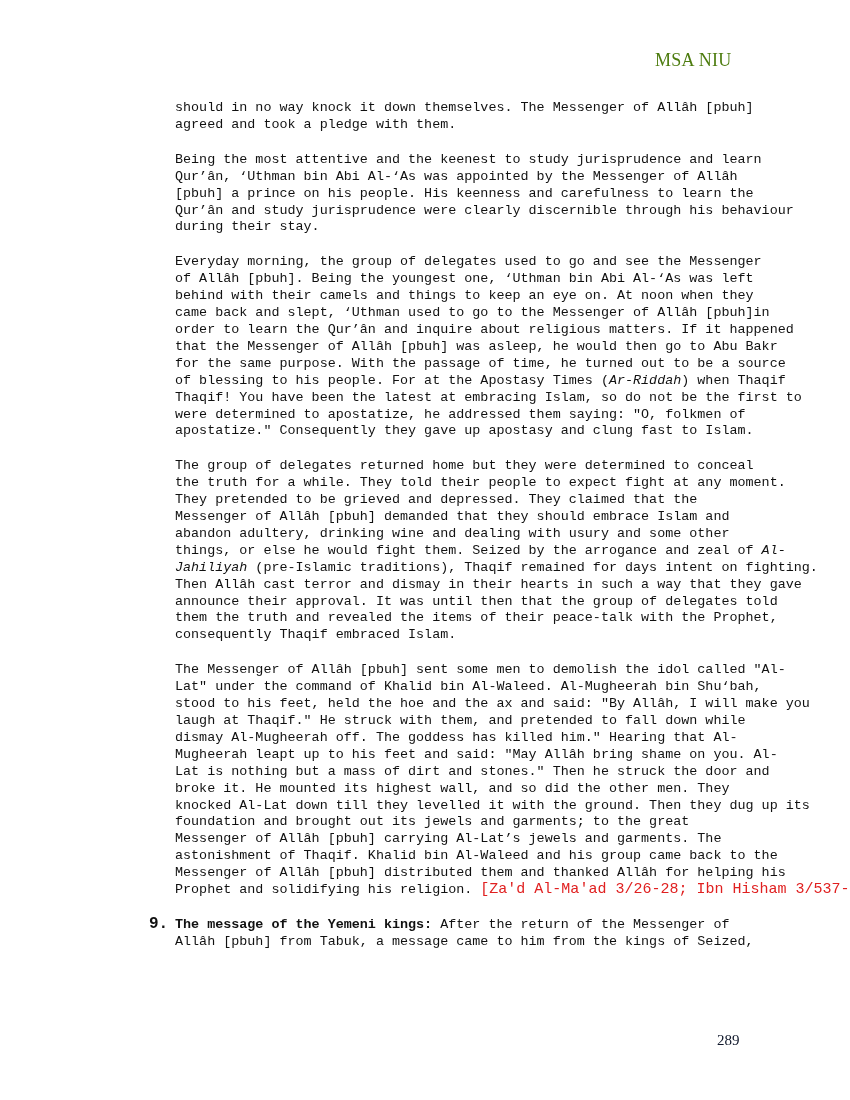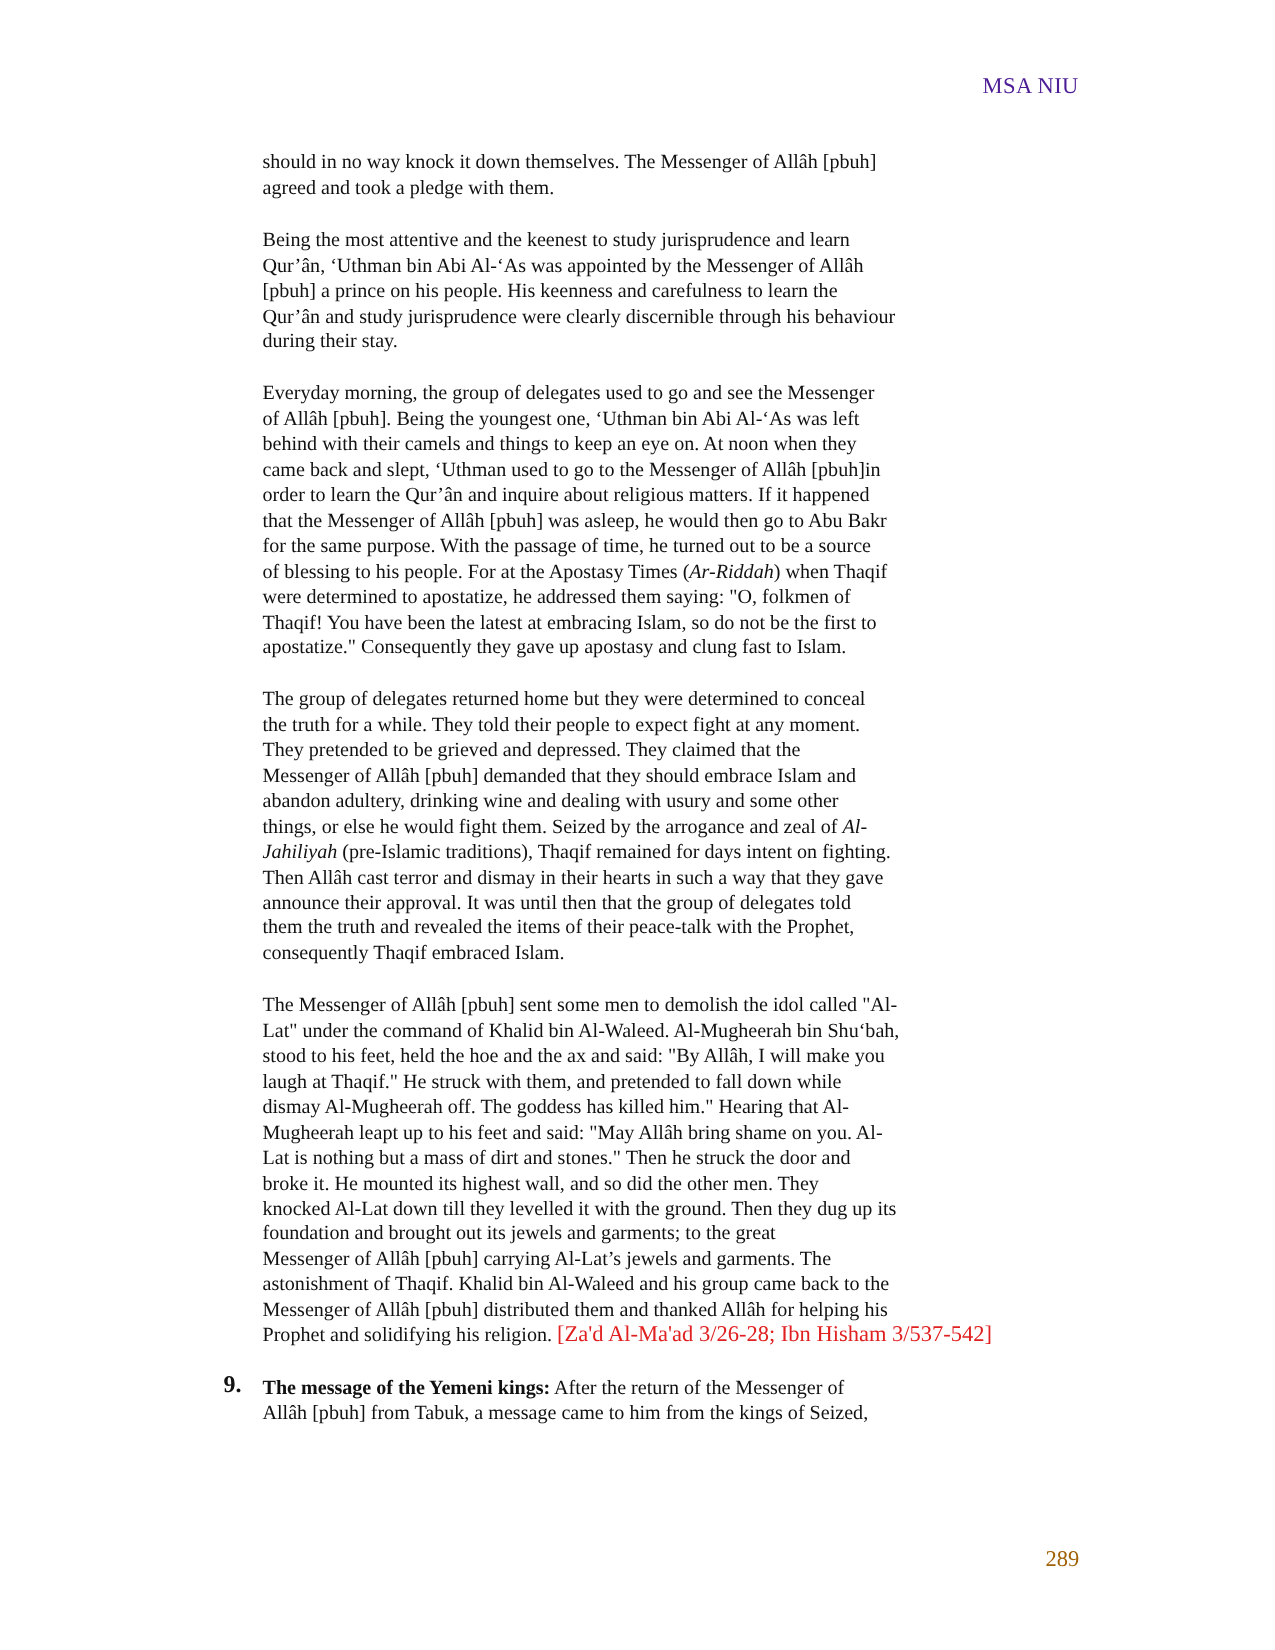--- a/index.html
+++ b/index.html
@@ -1,38 +1,38 @@
 <!DOCTYPE html>
 <html><head>
 <meta charset="utf-8">
 <style>
   html, body { margin: 0; padding: 0; background: #ffffff; }
   body { width: 850px; height: 1100px; position: relative; overflow: hidden; }
   .header {
     position: absolute; left: 655px; top: 50px;
-    font-family: "Liberation Serif", serif; font-size: 15px; color: #4c1d95;
+    font-family: "Liberation Serif", serif; font-size: 18px; color: #4d7c0f;
     letter-spacing: 0.3px;
   }
   .content {
     position: absolute; left: 175px; top: 100px; width: 560px;
-    font-family: Liberation Serif, serif; font-size: 13.4px; color: #111;
+    font-family: Liberation Mono, monospace; font-size: 13.4px; color: #111;
     line-height: 16.9px;
   }
   .para { margin: 0 0 18px 0; }
   .line { display: block; white-space: nowrap; }
   .ref { color: #e02020; font-size: 15px; }
   .num {
     position: absolute; left: -26px; top: -1px;
     font-weight: bold; font-size: 16px;
   }
   .item { position: relative; }
   .bold { font-weight: bold; }
   .page-num {
-    position: absolute; left: 697px; top: 1032px;
-    font-family: "Liberation Serif", serif; font-size: 15px; color: #a16207;
+    position: absolute; left: 717px; top: 1032px;
+    font-family: "Liberation Serif", serif; font-size: 15px; color: #0f172a;
   }
 </style>
 </head>
 <body>
 
 <div class="header">MSA NIU</div>
 
 <div class="content">
 
   <p class="para">
@@ -50,22 +50,22 @@
 
   <p class="para">
     <span class="line">Everyday morning, the group of delegates used to go and see the Messenger</span>
     <span class="line">of Allâh [pbuh]. Being the youngest one, ‘Uthman bin Abi Al-‘As was left</span>
     <span class="line">behind with their camels and things to keep an eye on. At noon when they</span>
     <span class="line">came back and slept, ‘Uthman used to go to the Messenger of Allâh [pbuh]in</span>
     <span class="line">order to learn the Qur’ân and inquire about religious matters. If it happened</span>
     <span class="line">that the Messenger of Allâh [pbuh] was asleep, he would then go to Abu Bakr</span>
     <span class="line">for the same purpose. With the passage of time, he turned out to be a source</span>
     <span class="line"><span>of blessing to his people. For at the Apostasy Times (</span><em>Ar-Riddah</em><span>) when Thaqif</span></span>
+    <span class="line">Thaqif! You have been the latest at embracing Islam, so do not be the first to</span>
     <span class="line">were determined to apostatize, he addressed them saying: "O, folkmen of</span>
-    <span class="line">Thaqif! You have been the latest at embracing Islam, so do not be the first to</span>
     <span class="line">apostatize." Consequently they gave up apostasy and clung fast to Islam.</span>
   </p>
 
   <p class="para">
     <span class="line">The group of delegates returned home but they were determined to conceal</span>
     <span class="line">the truth for a while. They told their people to expect fight at any moment.</span>
     <span class="line">They pretended to be grieved and depressed. They claimed that the</span>
     <span class="line">Messenger of Allâh [pbuh] demanded that they should embrace Islam and</span>
     <span class="line">abandon adultery, drinking wine and dealing with usury and some other</span>
     <span class="line"><span>things, or else he would fight them. Seized by the arrogance and zeal of </span><em>Al-</em></span>

